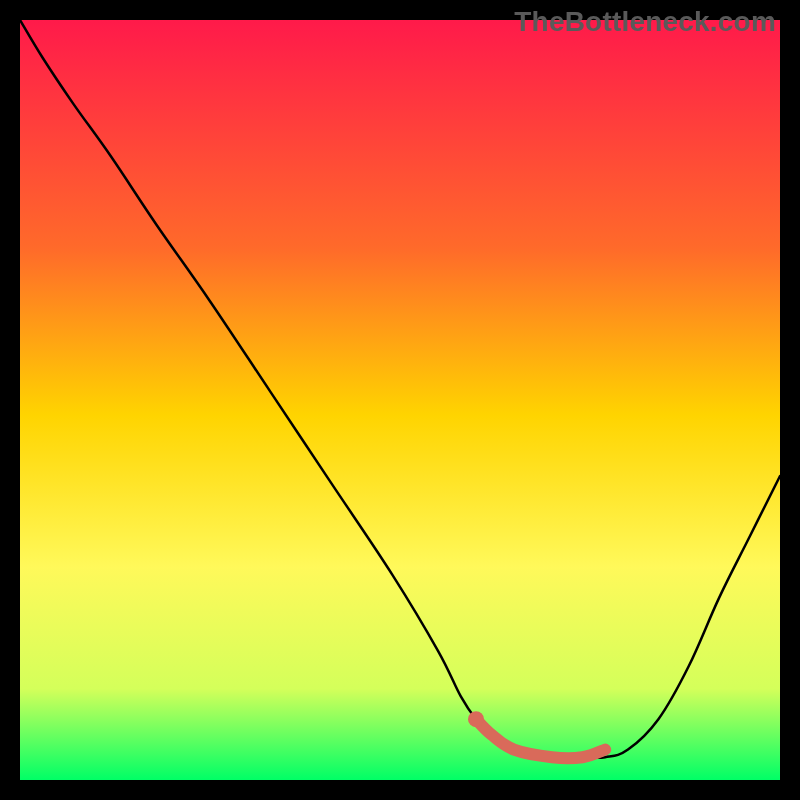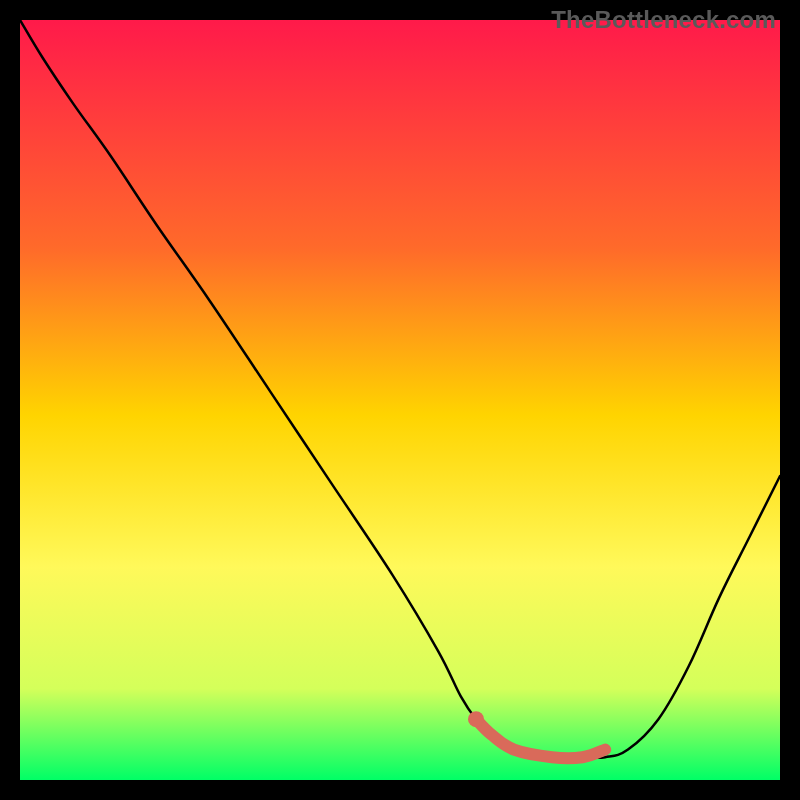--- a/index.html
+++ b/index.html
@@ -24,21 +24,21 @@
     left: 0;
     top: 0;
     width: 760px;
     height: 760px;
   }
   .watermark {
     position: absolute;
     top: 6px;
     right: 24px;
     color: #5a5a5a;
-    font-size: 24px;
+    font-size: 28px;
     font-weight: 600;
     letter-spacing: 0.2px;
     pointer-events: none;
     user-select: none;
   }
   svg {
     display: block;
   }
 </style>
 </head>

